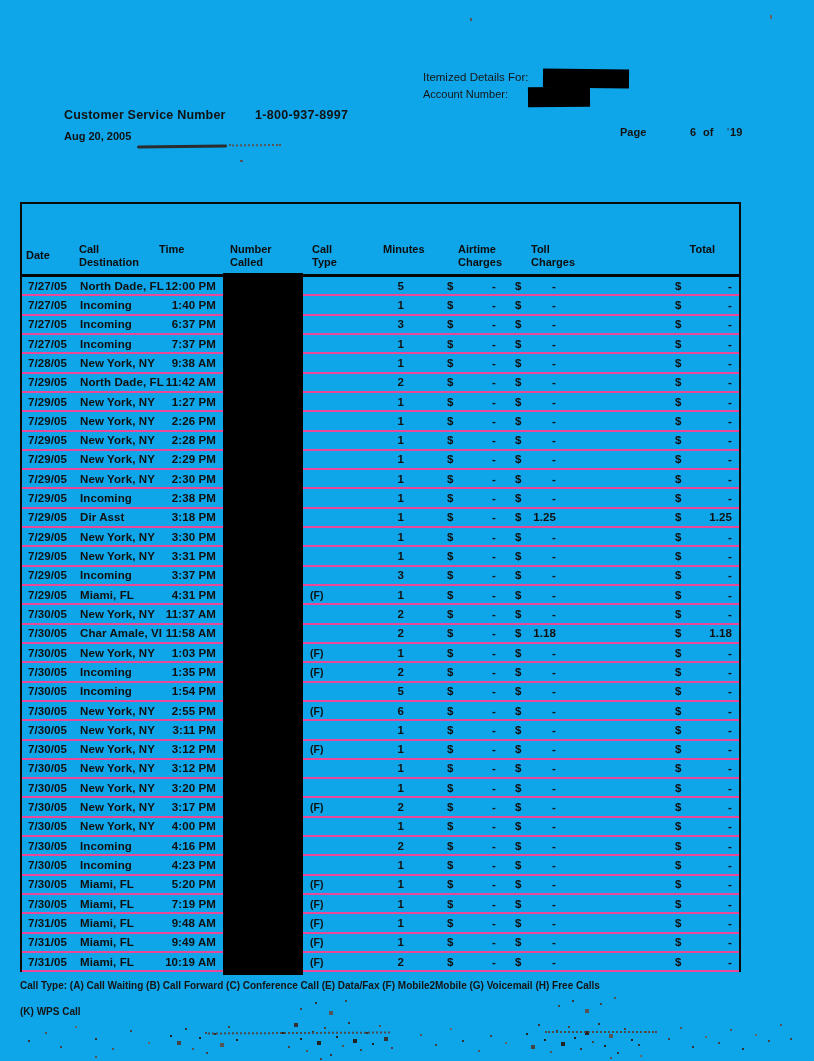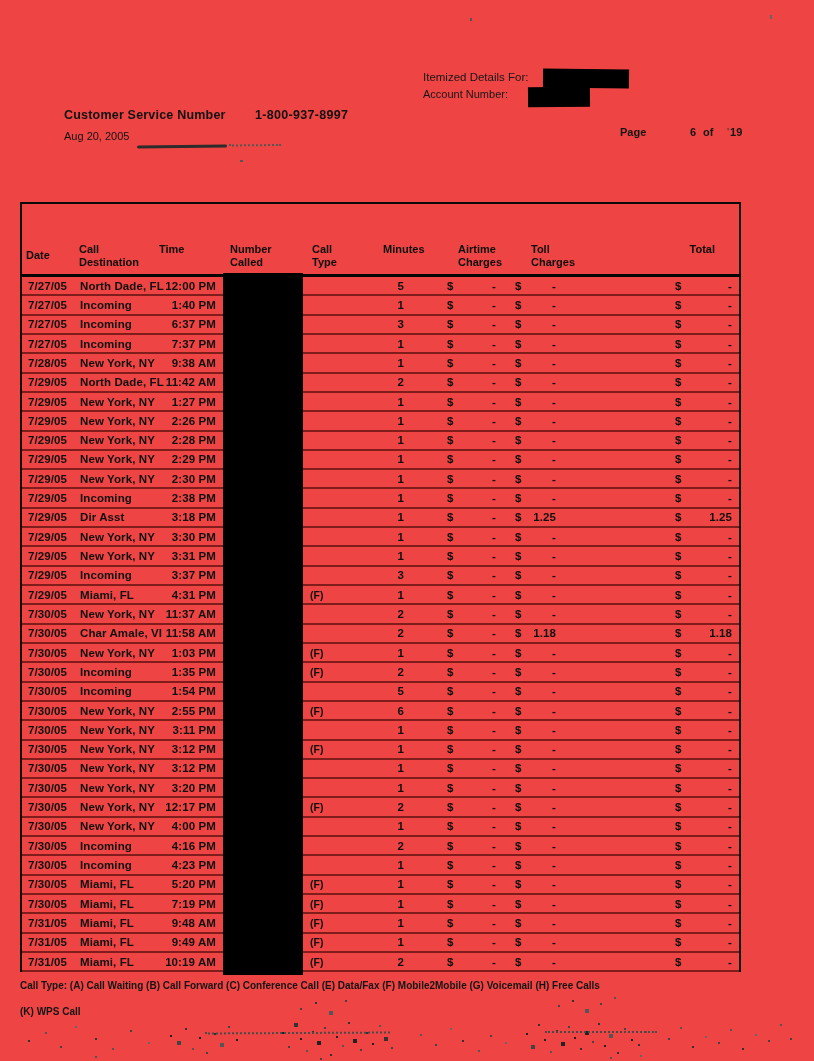--- a/index.html
+++ b/index.html
@@ -1,29 +1,29 @@
 <!DOCTYPE html>
 <html><head>
 <meta charset="utf-8">
 <style>
   html,body{margin:0;padding:0;background:#777;}
-  .page{position:relative;width:814px;height:1061px;margin:0 auto;background:#ef4444;
+  .page{position:relative;width:814px;height:1061px;margin:0 auto;background:#0ea5e9;
         font-family:"Liberation Sans",sans-serif;color:#111;overflow:hidden;}
   .abs{position:absolute;}
   .txt{white-space:nowrap;}
 
   
   .itemized-label{left:423px;top:71px;font-size:11.5px;color:#161616;}
   .account-label{left:423px;top:88px;font-size:11px;color:#161616;}
   .redact{background:#000;}
   .redact-name{left:543px;top:69px;width:86px;height:19px;transform:rotate(.6deg);}
   .redact-acct{left:528px;top:87px;width:62px;height:20px;transform:rotate(-.4deg);}
   .csn-label{left:64px;top:108px;font-size:12.5px;font-weight:700;letter-spacing:.2px;}
   .csn-number{left:255px;top:108px;font-size:12.5px;font-weight:700;letter-spacing:.3px;}
-  .bill-date{left:64px;top:130px;font-size:11px;font-weight:400;}
+  .bill-date{left:64px;top:130px;font-size:11px;font-weight:700;}
   .smudge{left:137px;top:145px;width:90px;height:3px;background:#2c2c2c;border-radius:2px;transform:rotate(-.6deg);}
   .smudge::after{content:"";position:absolute;left:92px;top:0;width:52px;border-top:2px dotted #555;}
   .pg{font-size:11px;font-weight:600;color:#141414;top:126px;}
   .pg-label{left:620px;}
   .pg-num{left:690px;}
   .pg-of{left:703px;}
   .pg-count{left:727px;}
   .pg-count::before{content:"'";color:#333;margin-right:1px;font-weight:400;}
 
   
@@ -31,21 +31,21 @@
               border-left:2px solid #0a0a0a;border-right:2px solid #0a0a0a;border-top:2px solid #0a0a0a;}
   .title-box{position:absolute;left:3px;top:4px;right:3px;height:28px;border:3px solid #000;
              font-size:15px;font-weight:700;font-style:italic;line-height:27px;padding-left:8px;
              letter-spacing:.2px;color:#050505;white-space:nowrap;}
   .thead{position:absolute;left:0;top:37px;right:0;height:33px;border-bottom:3px solid #050505;}
   .hc{position:absolute;top:2px;font-size:11px;font-weight:700;line-height:13px;color:#0d0d0d;white-space:pre-line;}
   .h0{left:4px;margin-top:6px;} .h1{left:57px;} .h2{left:137px;} .h3{left:208px;} .h4{left:290px;}
   .h5{left:361px;} .h6{left:436px;} .h7{left:509px;} .h8{right:24px;text-align:right;}
 
   .rows{position:absolute;left:0;top:73px;right:0;bottom:0;display:flex;flex-direction:column;}
-  .row{flex:1;position:relative;border-bottom:2px solid #7f1d1d;padding-left:48px;}
+  .row{flex:1;position:relative;border-bottom:2px solid #ec4899;padding-left:48px;}
   .cell{position:absolute;top:50%;transform:translateY(-50%);font-size:11.5px;font-weight:600;
         color:#101010;white-space:nowrap;letter-spacing:.1px;}
   .c-date{left:6px;}
   .c-dest{left:58px;}
   .c-time{left:118px;width:76px;text-align:right;}
   .c-type{left:288px;font-size:10.5px;}
   .c-min{left:322px;width:60px;text-align:right;}
   .cur{font-weight:700;}
   .c-cur-air{left:425px;}
   .c-val-air{left:428px;width:46px;text-align:right;}
@@ -462,21 +462,21 @@
           <span class="cell cur c-cur-air">$</span>
           <span class="cell c-val-air">-</span>
           <span class="cell cur c-cur-toll">$</span>
           <span class="cell c-val-toll">-</span>
           <span class="cell cur c-cur-total">$</span>
           <span class="cell c-val-total">-</span>
         </div>
         <div class="row">
           <span class="cell c-date">7/30/05</span>
           <span class="cell c-dest">New York, NY</span>
-          <span class="cell c-time">12:17 PM</span>
+          <span class="cell c-time">3:17 PM</span>
           <span class="cell c-type">(F)</span>
           <span class="cell c-min">2</span>
           <span class="cell cur c-cur-air">$</span>
           <span class="cell c-val-air">-</span>
           <span class="cell cur c-cur-toll">$</span>
           <span class="cell c-val-toll">-</span>
           <span class="cell cur c-cur-total">$</span>
           <span class="cell c-val-total">-</span>
         </div>
         <div class="row">

